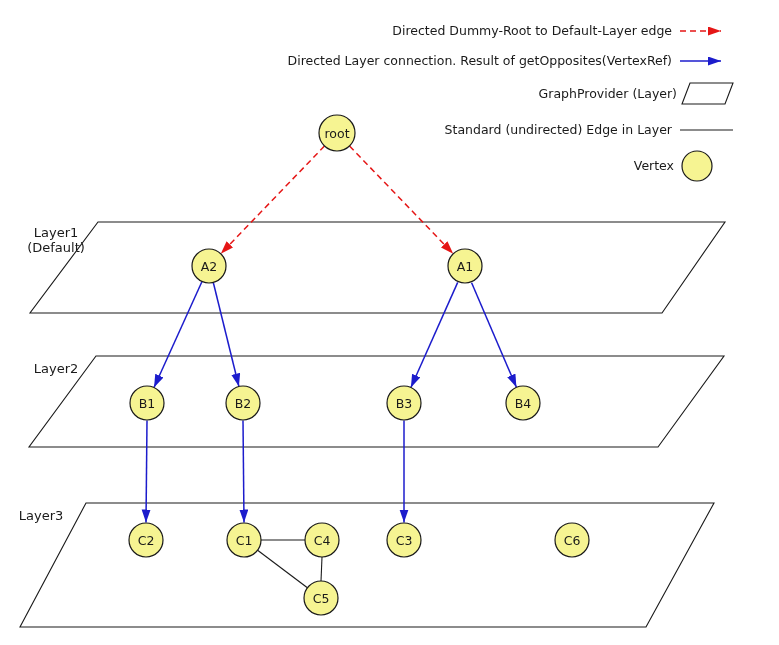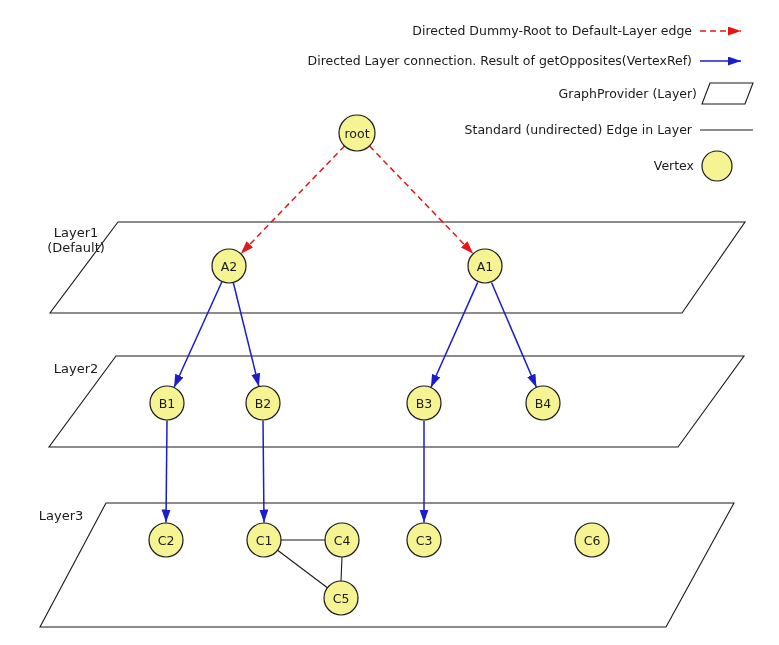--- a/index.html
+++ b/index.html
@@ -6,21 +6,20 @@
     margin: 0;
     padding: 0;
     background: #ffffff;
   }
   .stage {
     position: relative;
     width: 749px;
     height: 645px;
     background: #ffffff;
     font-family: "DejaVu Sans", "Liberation Sans", sans-serif;
-    margin-left: 20px;
   }
   svg text {
     font-family: "DejaVu Sans", "Liberation Sans", sans-serif;
     fill: #1a1a1a;
   }
   .legend-label { font-size: 12.5px; }
   .layer-label  { font-size: 13px; }
   .node-label   { font-size: 12.5px; }
 </style>
 </head>

